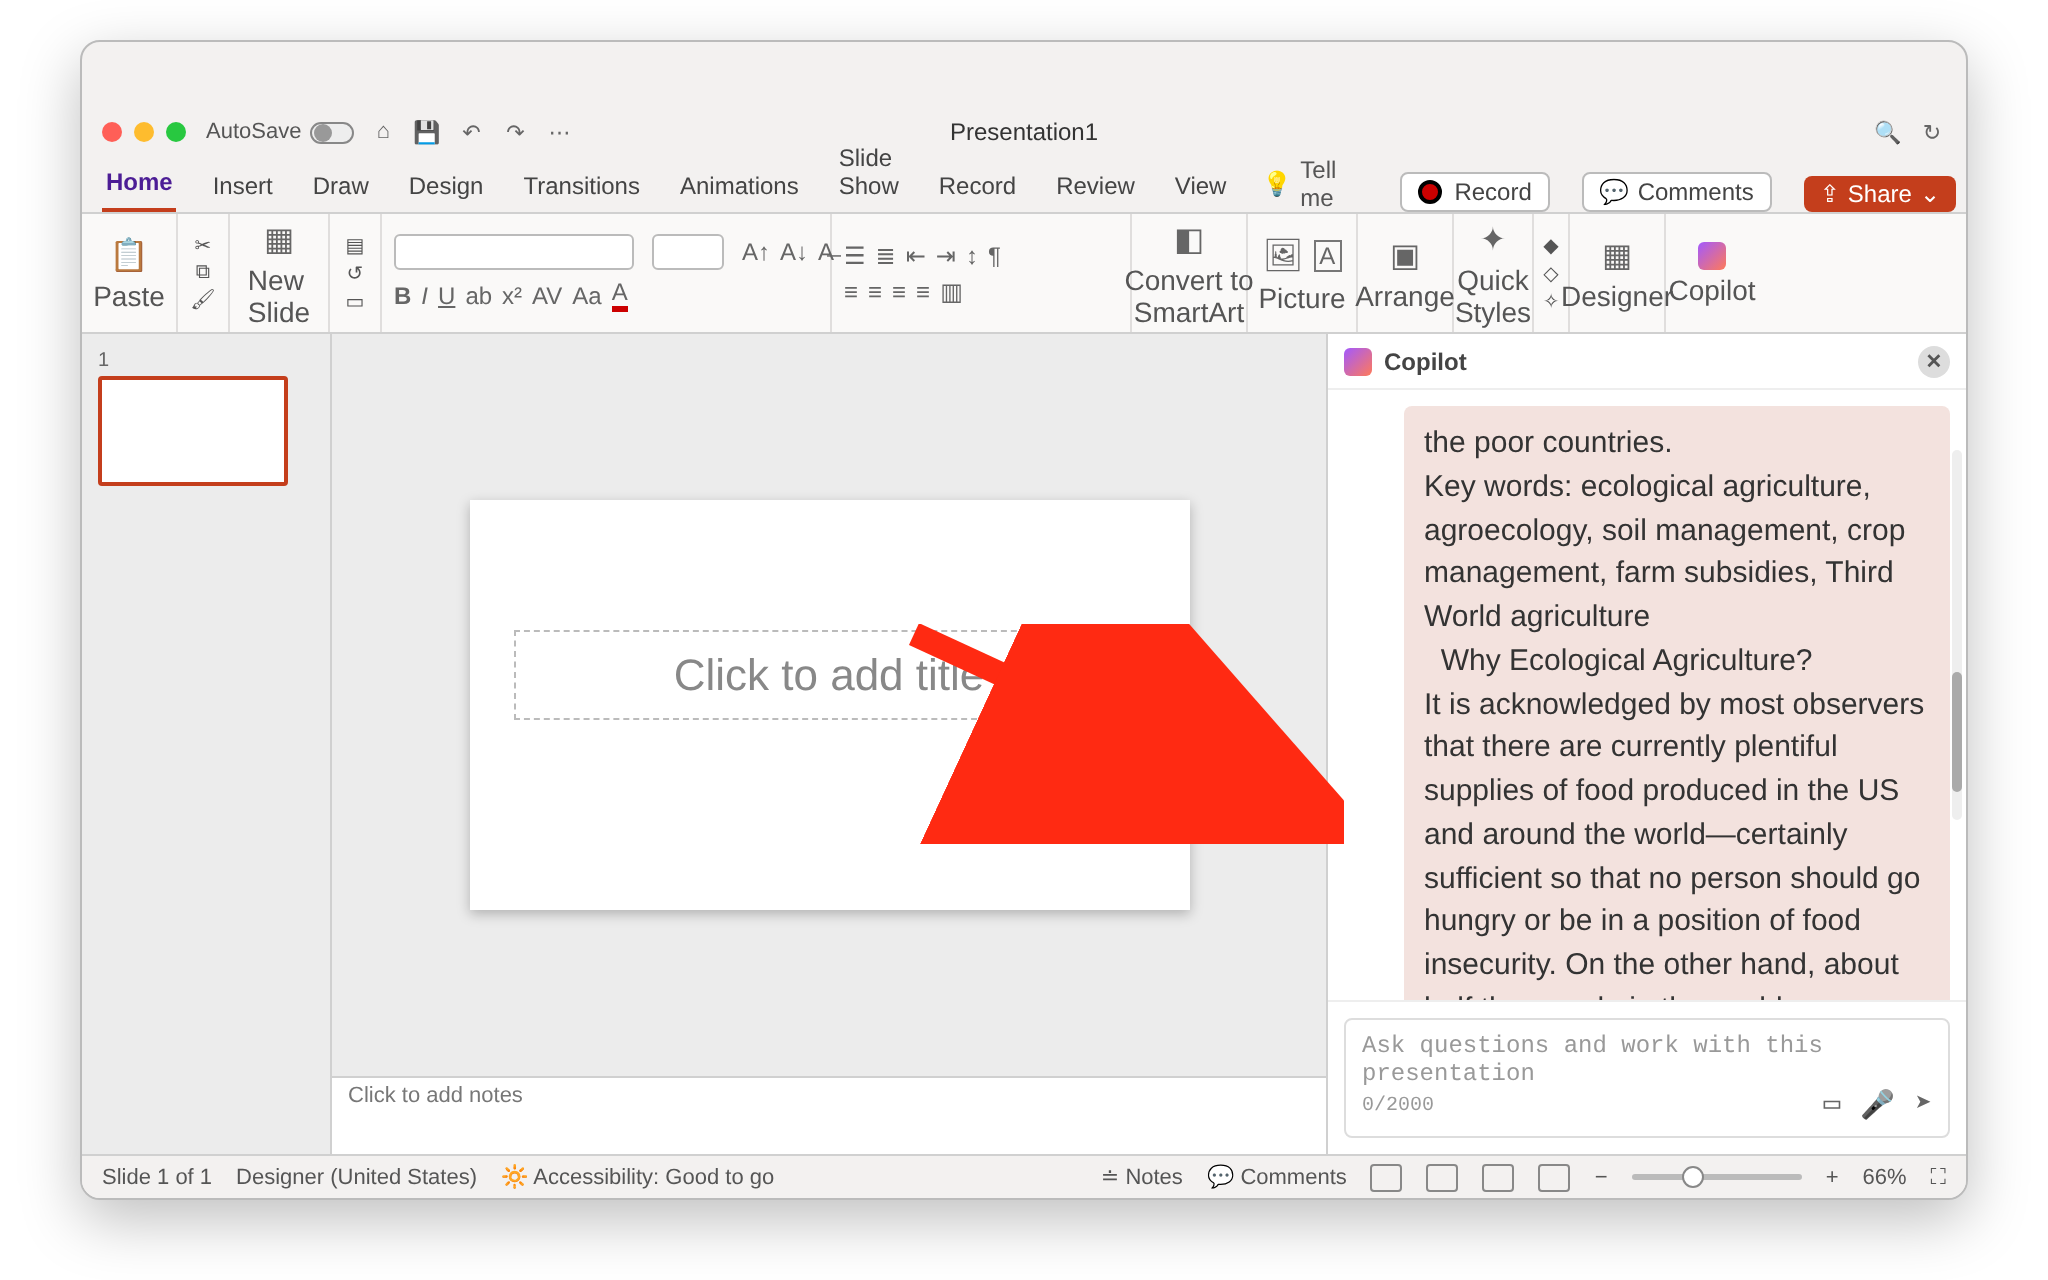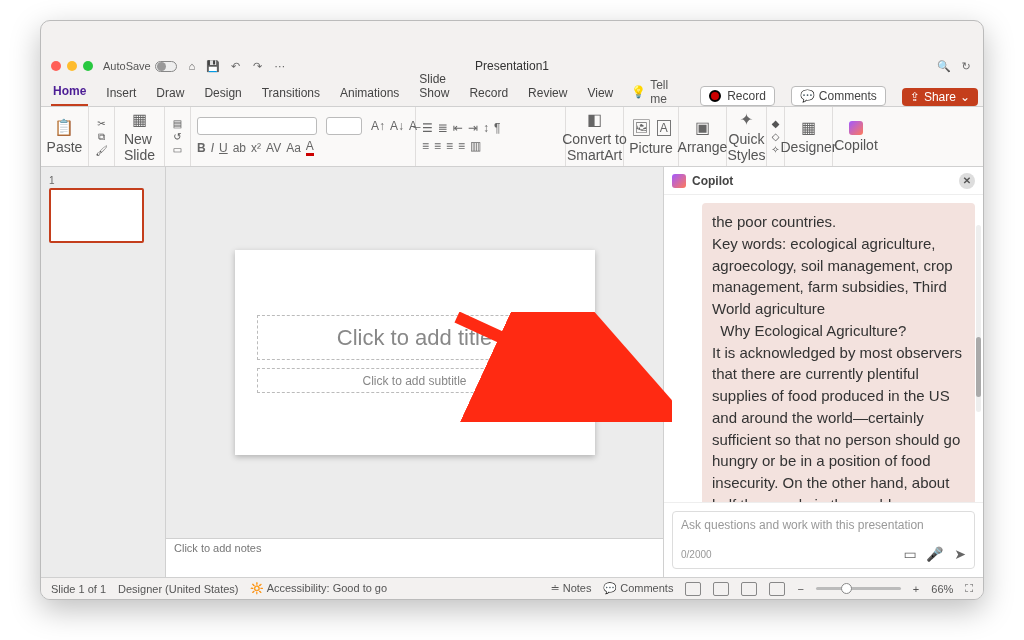--- a/index.html
+++ b/index.html
@@ -51,21 +51,21 @@
 
   .copilot { width: 320px; background: #fff; border-left: 1px solid #d0d0d0; display: flex; flex-direction: column; }
   .cphdr { height: 28px; display: flex; align-items: center; gap: 6px; padding: 0 8px; border-bottom: 1px solid #eee; font-weight: 600; font-size: 12px; color: #444; }
   .copilot-icon { width: 14px; height: 14px; border-radius: 3px; background: linear-gradient(135deg, #a259ff, #ff7a59); }
   .cphdr .close { margin-left: auto; width: 16px; height: 16px; border-radius: 50%; background: #ddd; color: #555; display: flex; align-items: center; justify-content: center; font-size: 10px; cursor: pointer; }
   .cpbody { flex: 1; overflow: hidden; padding: 8px; display: flex; flex-direction: column; gap: 10px; position: relative; }
   .msg-user { background: #f3e2de; color: #333; font-size: 15px; line-height: 1.45; padding: 8px 10px; border-radius: 4px; margin-left: 30px; }
   .msg-ai { background: #fff; border: 1px solid #e5e5e5; border-radius: 4px; padding: 8px 10px; font-size: 11.5px; line-height: 1.45; box-shadow: 0 1px 2px rgba(0,0,0,.05); position: relative; }
   .cpscroll { position: absolute; right: 2px; top: 30px; bottom: 90px; width: 5px; background: #eee; border-radius: 3px; }
   .cpscroll .th { position: absolute; left: 0; right: 0; top: 60%; height: 60px; background: #aaa; border-radius: 3px; }
-  .cpinput { border-top: 1px solid #eee; padding: 8px; }
+  .cpinput { border-top: 1px solid #eee; padding: 8px; font-family: Liberation Mono, monospace; }
   .cpinputbox { border: 1px solid #ddd; border-radius: 4px; padding: 6px 8px; }
   .cpinputbox .ph { border: none; position: static; display: block; text-align: left; color: #999; font-size: 12px; height: 20px; }
   .cpfoot { display: flex; align-items: center; gap: 10px; font-size: 10px; color: #999; margin-top: 8px; }
   .cpfoot .r { margin-left: auto; display: flex; gap: 10px; font-size: 14px; color: #666; }
 
   .statusbar { height: 22px; background: #f3f1f0; border-top: 1px solid #d0d0d0; display: flex; align-items: center; gap: 12px; padding: 0 10px; font-size: 11px; color: #555; }
   .statusbar .spacer { flex: 1; }
   .viewbtn { width: 16px; height: 14px; border: 1px solid #888; border-radius: 2px; display: inline-block; }
   .zoomslider { width: 85px; height: 3px; background: #bbb; position: relative; border-radius: 2px; }
   .zoomslider::after { content: ''; position: absolute; width: 9px; height: 9px; background: #fff; border: 1px solid #888; border-radius: 50%; top: -4px; left: 30%; }
@@ -226,21 +226,20 @@
   <div class="workarea">
     <div class="thumbs">
       <div class="thumbnum">1</div>
       <div class="thumb"></div>
     </div>
 
     <div class="center">
       <div class="canvaswrap">
         <div class="slide">
           <div class="ph title">Click to add title</div>
-          <div class="ph sub">Click to add subtitle</div>
         </div>
       </div>
       <div class="notesbar">Click to add notes</div>
     </div>
 
     <div class="copilot">
       <div class="cphdr">
         <div class="copilot-icon"></div>
         <span>Copilot</span>
         <div class="close">✕</div>

